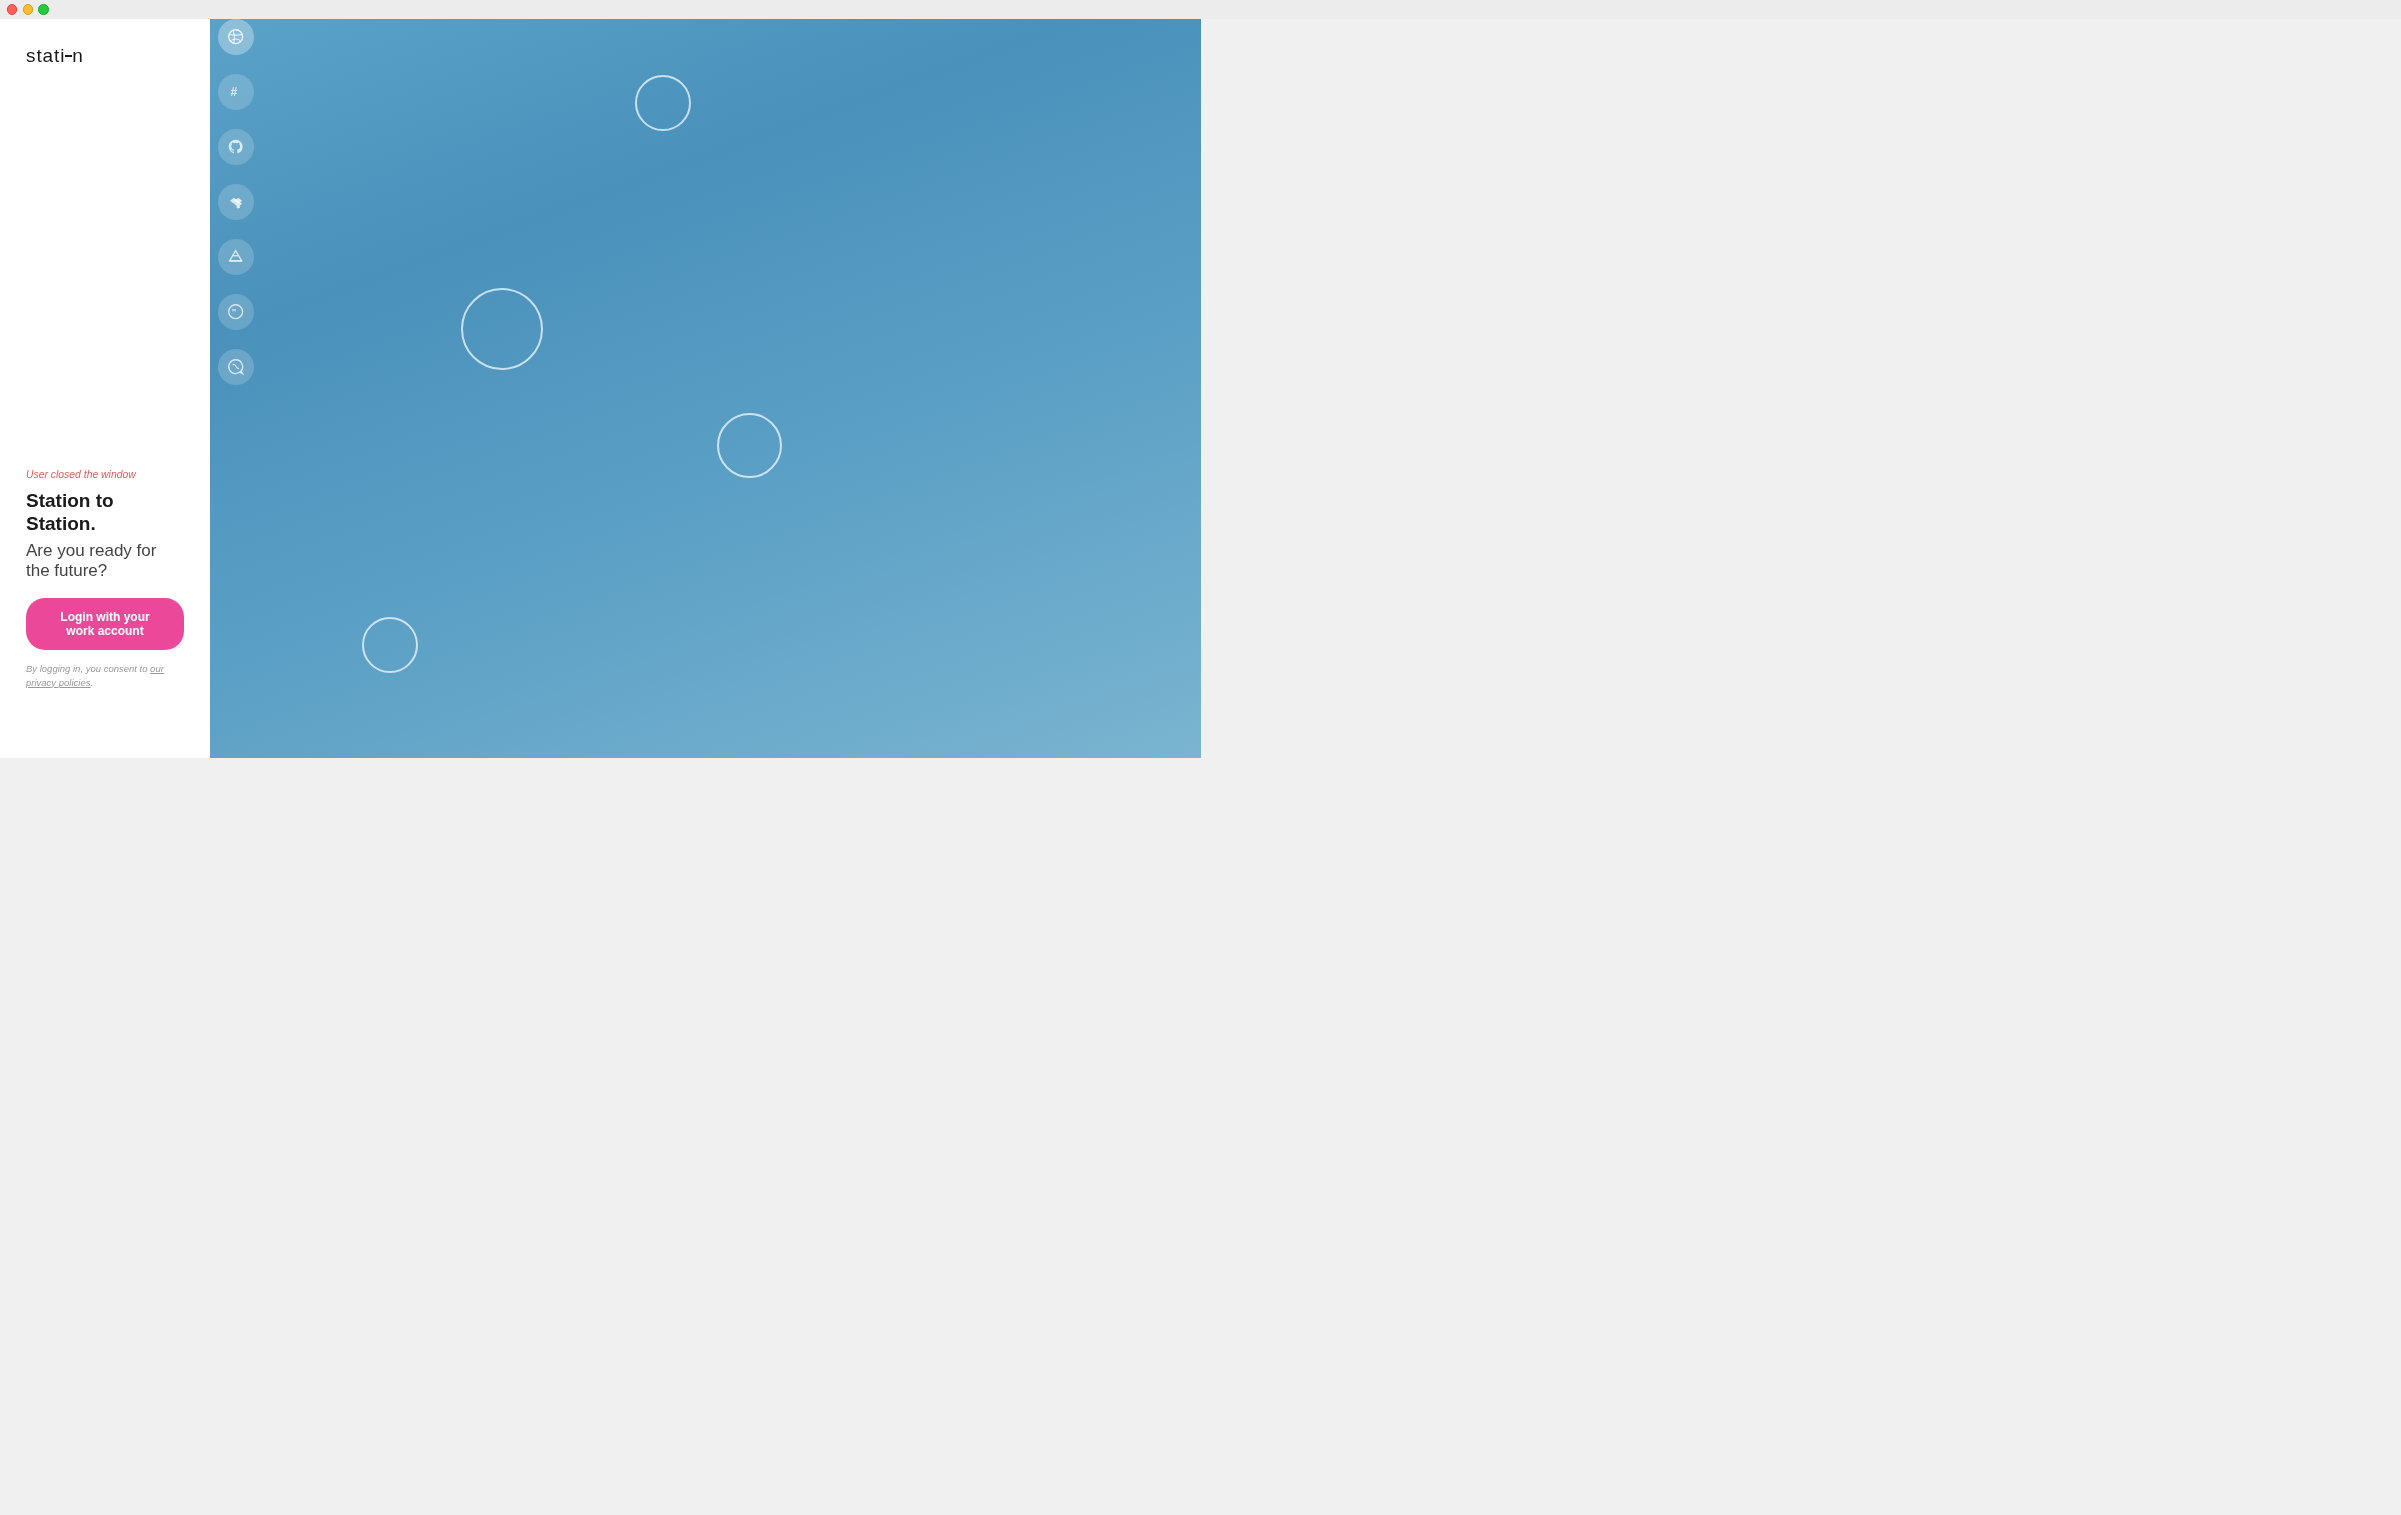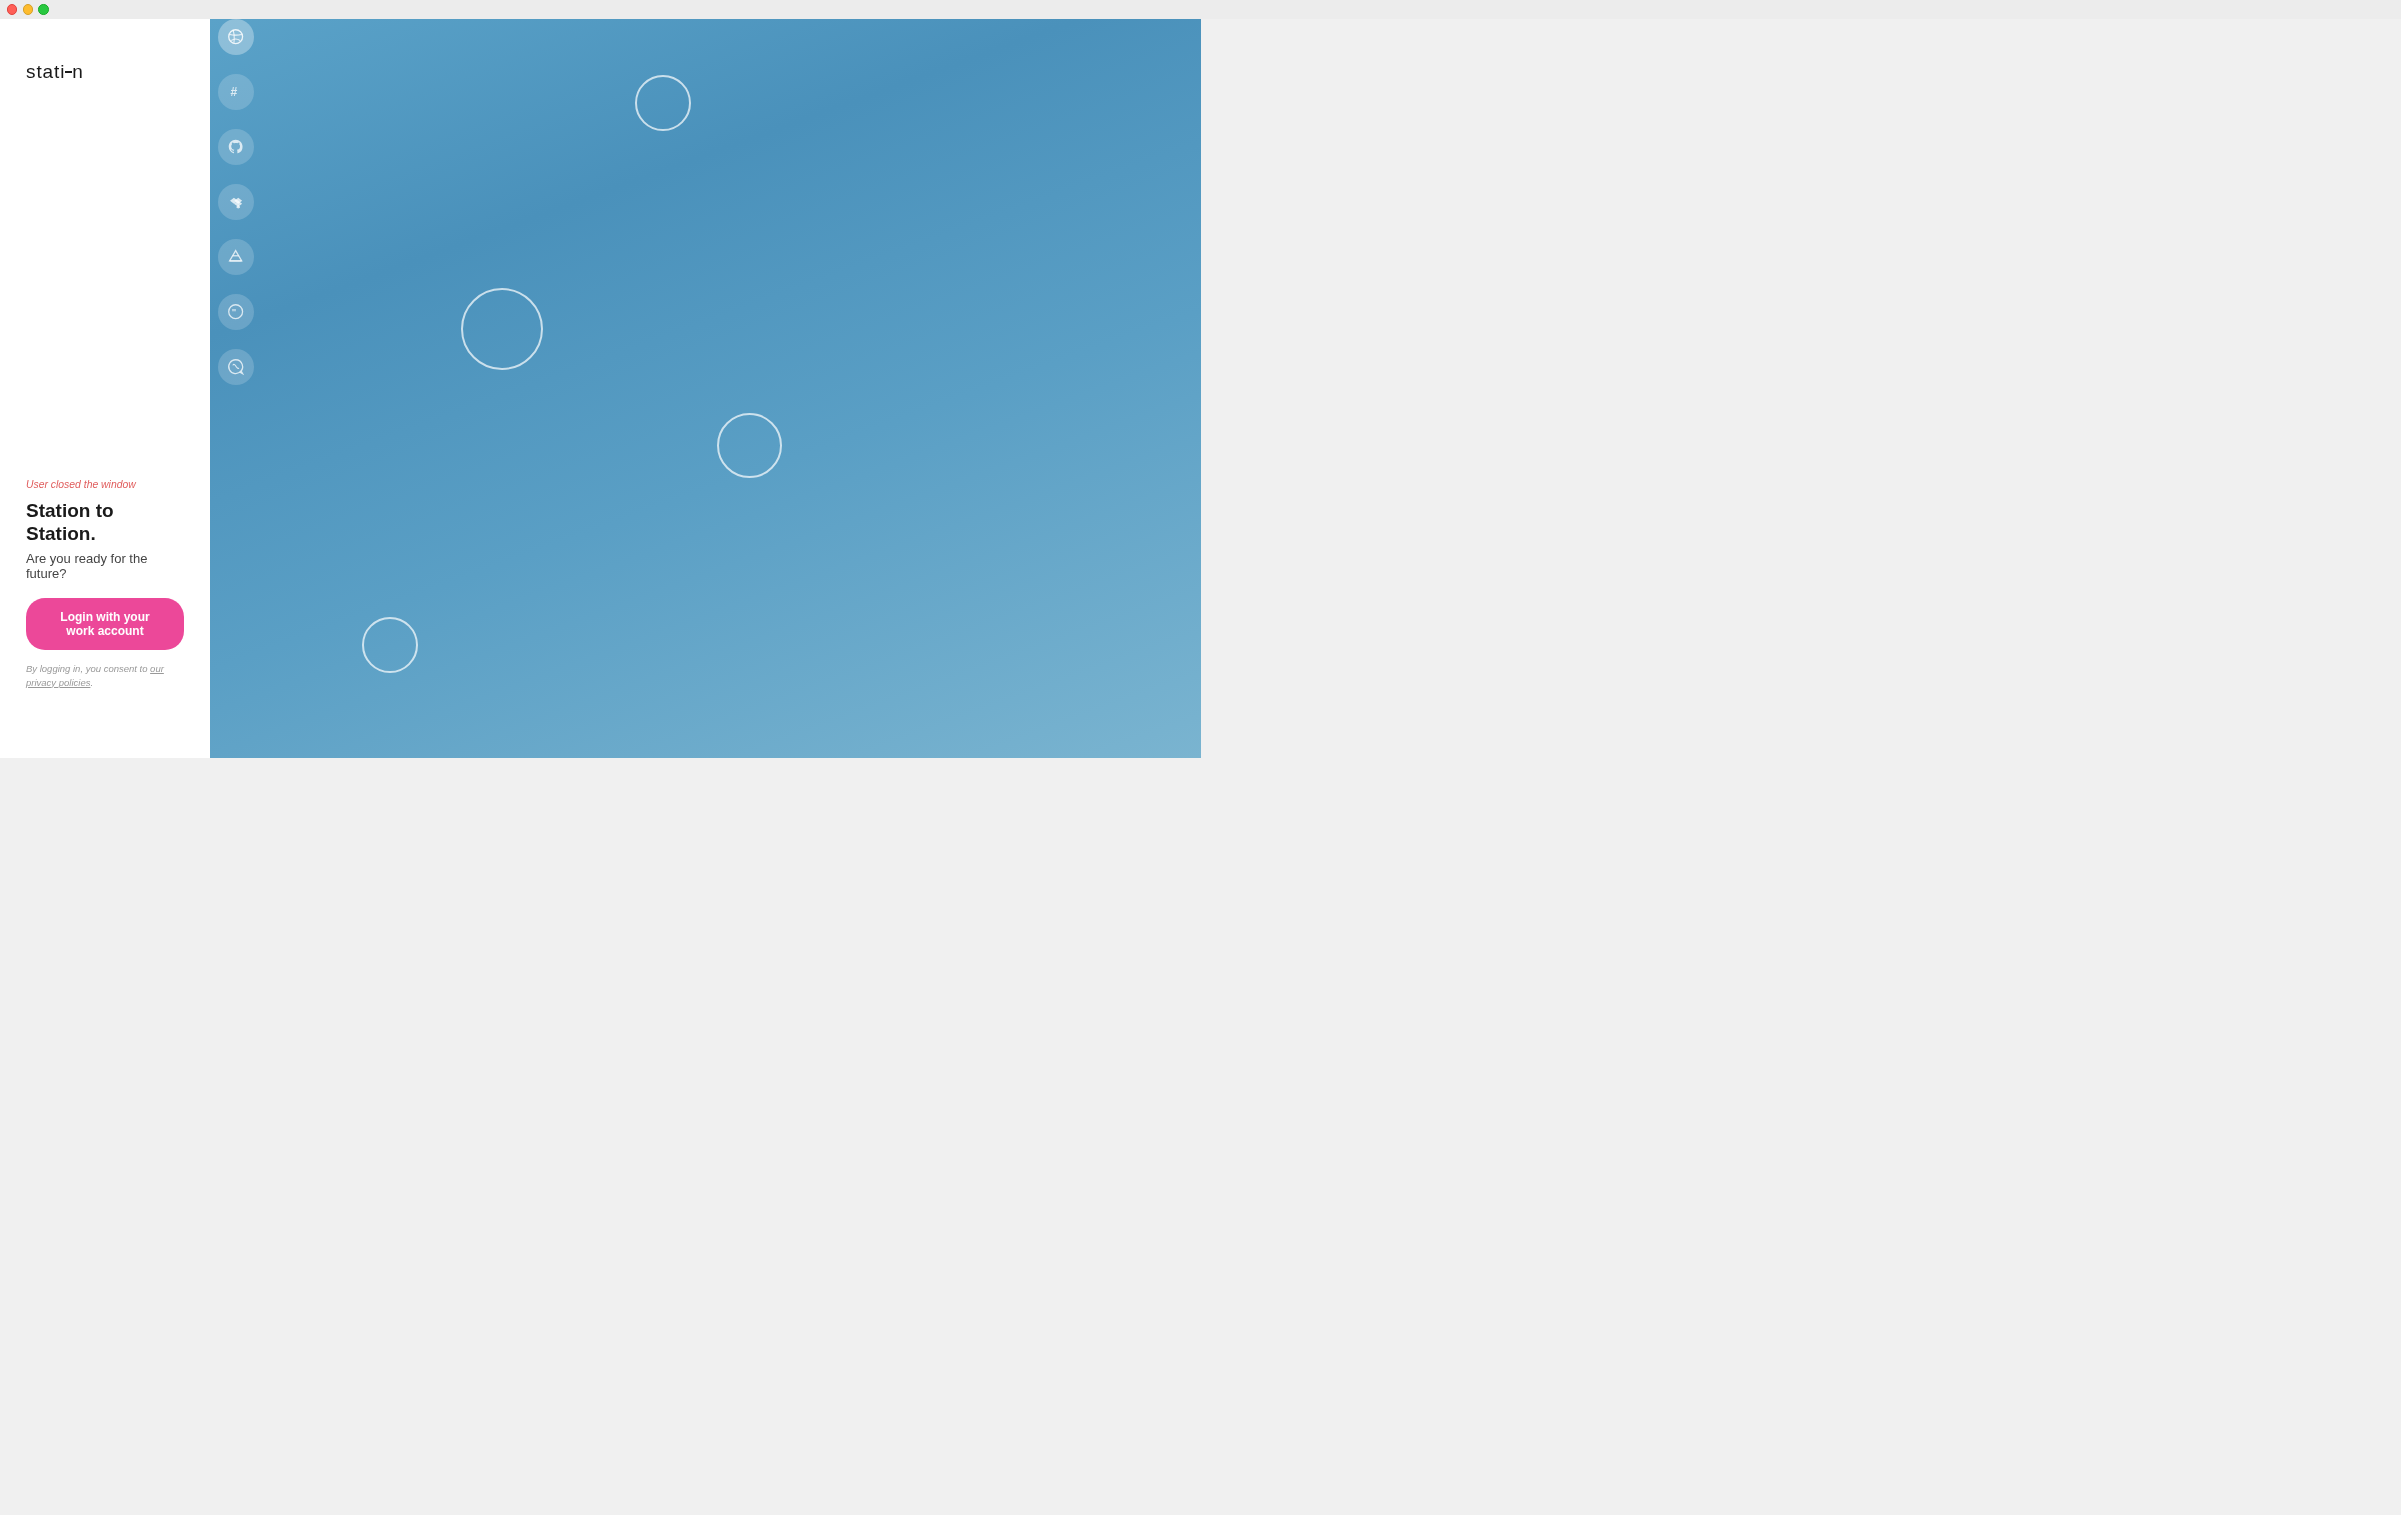--- a/index.html
+++ b/index.html
@@ -39,21 +39,21 @@
     .traffic-maximize { background: #28c840; border: 0.9px solid #1aab29; }
 
     
     .left-panel {
       width: 210px;
       min-width: 210px;
       height: 758px;
       background: #ffffff;
       display: flex;
       flex-direction: column;
-      padding-top: 35px;
+      padding-top: 19px;
       position: relative;
       z-index: 10;
     }
 
     .logo-area {
       padding: 26px 26px 17.3px 26px;
     }
 
     .logo-text {
       font-size: 19px;
@@ -88,21 +88,21 @@
 
     .welcome-title {
       font-size: 19px;
       font-weight: 700;
       color: #1a1a1a;
       margin-bottom: 5.2px;
       line-height: 1.2;
     }
 
     .welcome-subtitle {
-      font-size: 13px;
+      font-size: 17px;
       color: #444;
       margin-bottom: 17.3px;
       font-weight: 400;
     }
 
     .login-button {
       background: #ec4899;
       color: #ffffff;
       border: none;
       border-radius: 19px;

